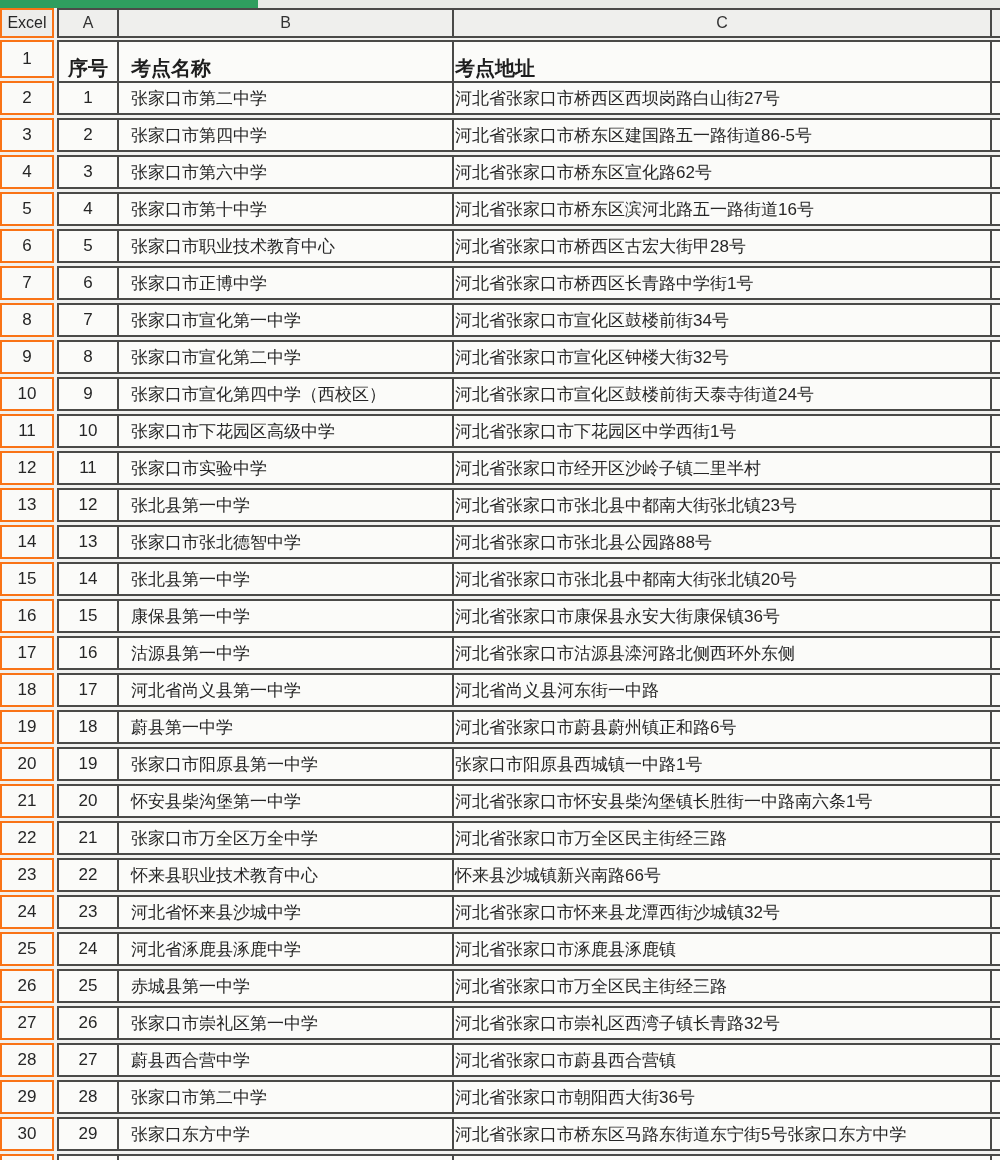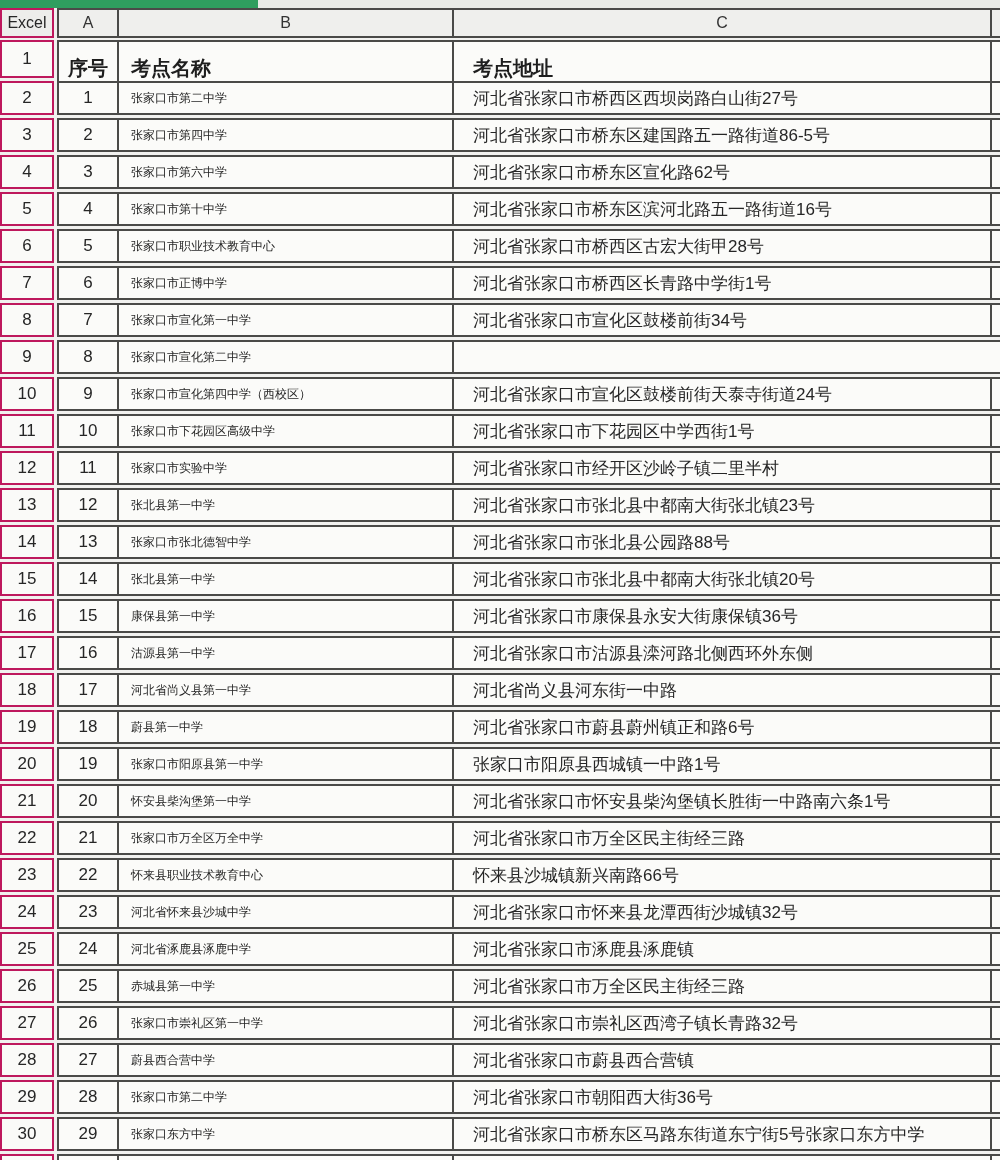--- a/index.html
+++ b/index.html
@@ -13,33 +13,33 @@
   .sheet { position:relative; width:1000px; height:1160px; background:#f1f1ef; }
 
   
   .topbar { height:8px; width:1000px; background:#e9ebe7; position:relative; }
   .topbar .green { position:absolute; left:0; top:0; height:8px; width:258px; }
 
   
   .rowline { display:flex; margin:0 0 3px 0; }
   .rowhead {
     width:54px; flex:0 0 54px;
-    border:2px solid #be185d; background:#fafaf8;
+    border:2px solid #f97316; background:#fafaf8;
     display:flex; align-items:center; justify-content:center;
     margin-right:3px;
     font-size:17px;
   }
   .cellsbox {
     flex:1 1 auto; display:flex;
     border:2px solid #4a4a48; border-right:none;
     background:#fbfbf9;
   }
   .cA { width:58px; flex:0 0 58px; display:flex; align-items:center; justify-content:center; font-size:17px; }
-  .cB { width:335px; flex:0 0 335px; border-left:2px solid #4a4a48; display:flex; align-items:center; padding-left:12px; font-size:12px; }
-  .cC { flex:1 1 auto; border-left:2px solid #4a4a48; display:flex; align-items:center; padding-left:19px; font-size:17px; }
+  .cB { width:335px; flex:0 0 335px; border-left:2px solid #4a4a48; display:flex; align-items:center; padding-left:12px; font-size:17px; }
+  .cC { flex:1 1 auto; border-left:2px solid #4a4a48; display:flex; align-items:center; padding-left:1px; font-size:17px; }
   .cD { width:10px; flex:0 0 10px; border-left:2px solid #4a4a48; }
 
   
   .colhead { height:30px; margin-bottom:2px; }
   .colhead .rowhead { background:#ededeb; font-size:16px; }
   .colhead .cellsbox { background:#efefed; }
   .colhead .cA, .colhead .cB, .colhead .cC { font-size:16px; color:#333; }
   .colhead .cB, .colhead .cC { justify-content:center; padding-left:0; }
   .colhead > div { height:30px; }
 
@@ -157,20 +157,21 @@
       <div class="cC">河北省张家口市宣化区鼓楼前街34号</div>
       <div class="cD"></div>
     </div>
   </div>
 
   <div class="rowline datarow">
     <div class="rowhead">9</div>
     <div class="cellsbox">
       <div class="cA">8</div>
       <div class="cB">张家口市宣化第二中学</div>
+      <div class="cC">河北省张家口市宣化区钟楼大街32号</div>
       <div class="cD"></div>
     </div>
   </div>
 
   <div class="rowline datarow">
     <div class="rowhead">10</div>
     <div class="cellsbox">
       <div class="cA">9</div>
       <div class="cB">张家口市宣化第四中学（西校区）</div>
       <div class="cC">河北省张家口市宣化区鼓楼前街天泰寺街道24号</div>

